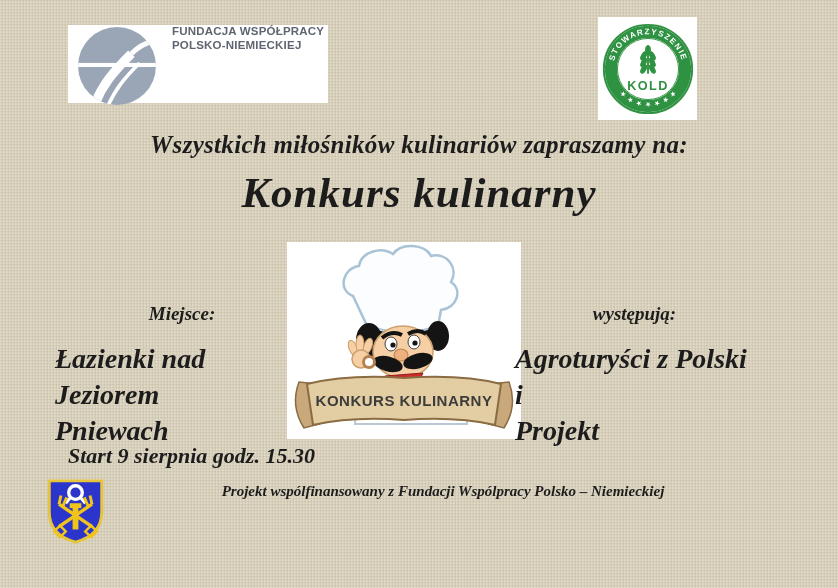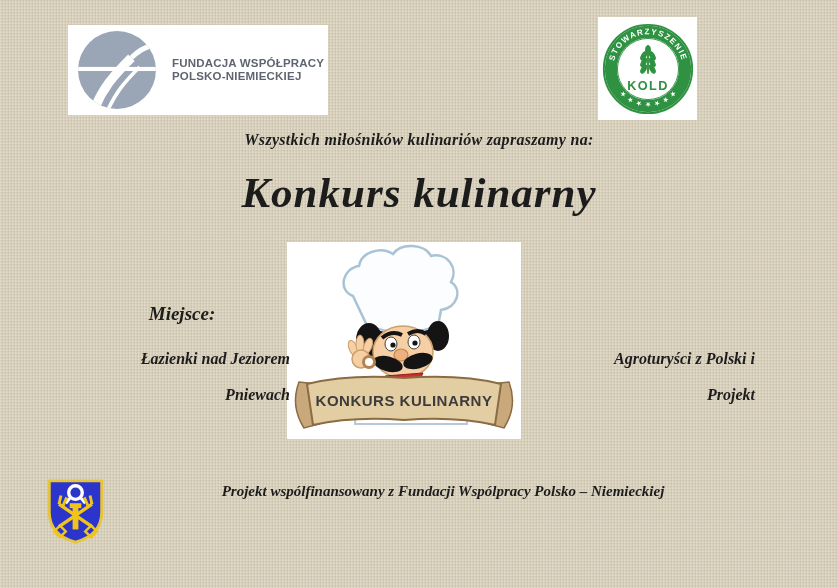--- a/index.html
+++ b/index.html
@@ -11,43 +11,43 @@
     position:relative;width:838px;height:588px;
     background-color:#d9d1bc;
     background-image:
       repeating-linear-gradient(90deg, rgba(255,255,255,0.12) 0 1px, rgba(0,0,0,0) 1px 2px, rgba(140,128,100,0.10) 2px 3px),
       repeating-linear-gradient(0deg, rgba(255,255,255,0.10) 0 1px, rgba(0,0,0,0) 1px 2px, rgba(140,128,100,0.09) 2px 3px);
     color:#1c1c1c;
   }
   .abs{position:absolute;}
 
   
-  .fwpn-box{left:68px;top:25px;width:260px;height:90px;background:#ffffff;display:flex;align-items:center;}
+  .fwpn-box{left:68px;top:25px;width:260px;height:78px;background:#ffffff;display:flex;align-items:flex-start;}
   .fwpn-circle{width:82px;height:82px;margin-left:8px;flex:0 0 auto;}
   .fwpn-text{margin-left:14px;font-family:"Liberation Sans", sans-serif;font-weight:bold;
              font-size:11.5px;line-height:13.5px;color:#5f6570;letter-spacing:0.2px;}
   .fwpn-text .grp{margin:0;}
   .fwpn-text .grp+.grp{margin-top:7px;}
 
   
   .kold-box{left:598px;top:17px;width:99px;height:103px;background:#ffffff;display:flex;align-items:center;justify-content:center;}
   .kold-svg{width:94px;height:94px;}
 
   
   .invitation{left:0;top:131px;width:838px;text-align:center;
-              font-size:16px;font-weight:bold;font-style:italic;letter-spacing:0.3px;}
+              font-size:25px;font-weight:bold;font-style:italic;letter-spacing:0.3px;}
   .main-title{left:0;top:168px;width:838px;text-align:center;
               font-size:43px;font-weight:bold;font-style:italic;letter-spacing:1px;}
 
   
   .chef-box{left:287px;top:242px;width:234px;height:197px;background:#ffffff;}
 
   
   .lbl{font-size:19px;font-weight:bold;font-style:italic;}
-  .val{font-size:16px;font-weight:bold;font-style:italic;line-height:36px;text-align:right;}
+  .val{font-size:28px;font-weight:bold;font-style:italic;line-height:36px;text-align:left;}
   .place-label{left:122px;top:303px;width:120px;text-align:center;}
   .performers-label{left:572px;top:303px;width:125px;text-align:center;}
   .place-value{left:55px;top:341px;width:235px;}
   .performers-value{left:515px;top:341px;width:240px;}
   .start-line{left:68px;top:443px;font-size:22px;font-weight:bold;font-style:italic;}
   .funding-note{left:0;top:483px;width:838px;text-align:center;
                 font-size:15px;font-weight:bold;font-style:italic;padding-left:24px;}
 
   
   .coa-box{left:45px;top:477px;width:61px;height:68px;}
@@ -148,31 +148,33 @@
       <path d="M82,140 Q68,160 68,182 L180,182 Q182,158 160,136 Q128,152 100,140 Z" fill="#ffffff" stroke="#b9c8d4" stroke-width="2"></path>
 
       <path d="M12,140 q-9,24 5,46 l15,-4 q-10,-20 -2,-40 z" fill="#c9a97c" stroke="#8a6b42" stroke-width="1.5"></path>
       <path d="M222,140 q9,24 -5,46 l-15,-4 q10,-20 2,-40 z" fill="#c9a97c" stroke="#8a6b42" stroke-width="1.5"></path>
       <path d="M20,142 Q62,132 117,136 Q174,132 214,142 L208,183 Q168,174 117,178 Q66,174 26,183 Z" fill="#e3cda2" stroke="#8a6b42" stroke-width="2"></path>
       <text x="117" y="164" text-anchor="middle" font-family="Liberation Sans, sans-serif" font-size="15" font-weight="bold" letter-spacing="0.5" fill="#3c3c3c">KONKURS KULINARNY</text>
     </svg>
   </div>
 
   <div class="abs lbl place-label">Miejsce:</div>
+  <div class="abs lbl performers-label">występują:</div>
 
   <div class="abs val place-value">
     <div>Łazienki nad Jeziorem</div>
     <div>Pniewach</div>
   </div>
 
   <div class="abs val performers-value">
     <div>Agroturyści z Polski i</div>
     <div>Projekt</div>
   </div>
 
+  <div class="abs start-line">Start 9 sierpnia godz. 15.30</div>
 
   <div class="abs funding-note">Projekt wspólfinansowany z Fundacji Wspólpracy Polsko – Niemieckiej</div>
 
   <div class="abs coa-box">
     <svg viewBox="0 0 62 70" xmlns="http://www.w3.org/2000/svg">
       <path d="M4,4 H58 V36 C58,54 46,63 31,67 C16,63 4,54 4,36 Z" fill="#2b35cc" stroke="#e7c53a" stroke-width="3"></path>
 
       <circle cx="31" cy="16" r="7" fill="none" stroke="#ffffff" stroke-width="3.5"></circle>
       <path d="M26,21 l-5,6 M36,21 l5,6" stroke="#ffffff" stroke-width="3" fill="none"></path>
 

